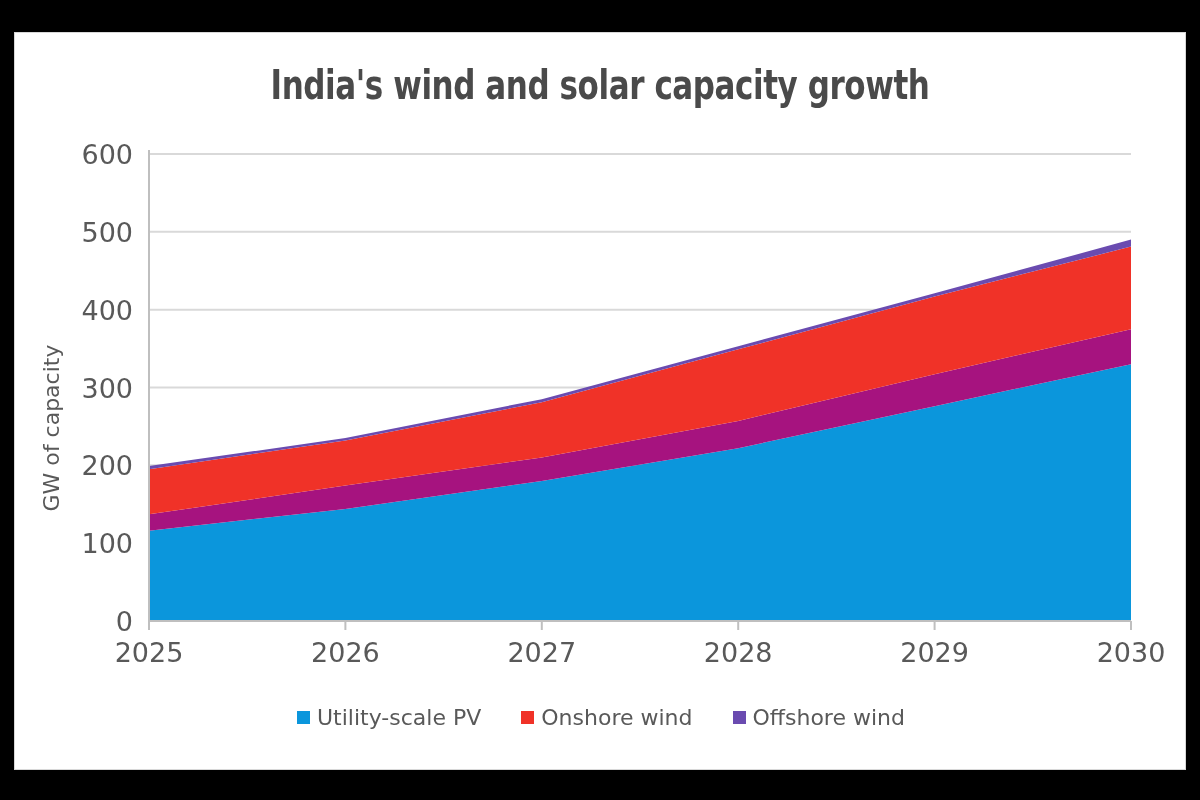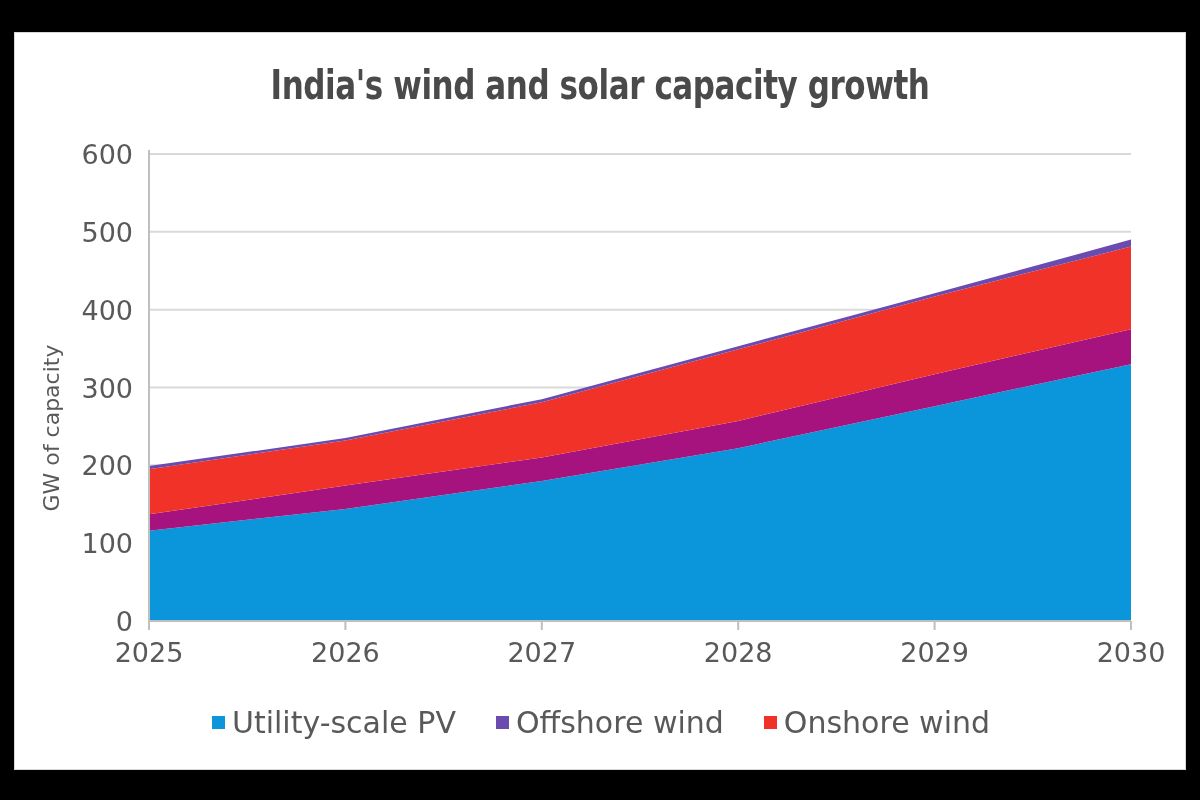--- a/index.html
+++ b/index.html
@@ -80,21 +80,21 @@
     display: flex;
     align-items: center;
     gap: 7px;
   }
   .legend-swatch {
     width: 13px;
     height: 13px;
     flex: 0 0 auto;
   }
   .legend-label {
-    font-size: 30px;
+    font-size: 22px;
     color: #595959;
     font-family: "DejaVu Sans", sans-serif;
     white-space: nowrap;
   }
 </style>
 </head>
 <body>
 
 <div id="frame">
   <div id="card">
@@ -149,23 +149,23 @@
         </g>
       </svg>
     </div>
 
     <div id="legend">
         <div class="legend-item">
           <span class="legend-swatch" style="background: rgb(11, 150, 220);"></span>
           <span class="legend-label">Utility-scale PV</span>
         </div>
         <div class="legend-item">
+          <span class="legend-swatch" style="background: rgb(240, 50, 40);"></span>
+          <span class="legend-label">Onshore wind</span>
+        </div>
+        <div class="legend-item">
           <span class="legend-swatch" style="background: rgb(106, 75, 176);"></span>
           <span class="legend-label">Offshore wind</span>
-        </div>
-        <div class="legend-item">
-          <span class="legend-swatch" style="background: rgb(240, 50, 40);"></span>
-          <span class="legend-label">Onshore wind</span>
         </div>
       </div>
 
   </div>
 </div>
 
 </body></html>

